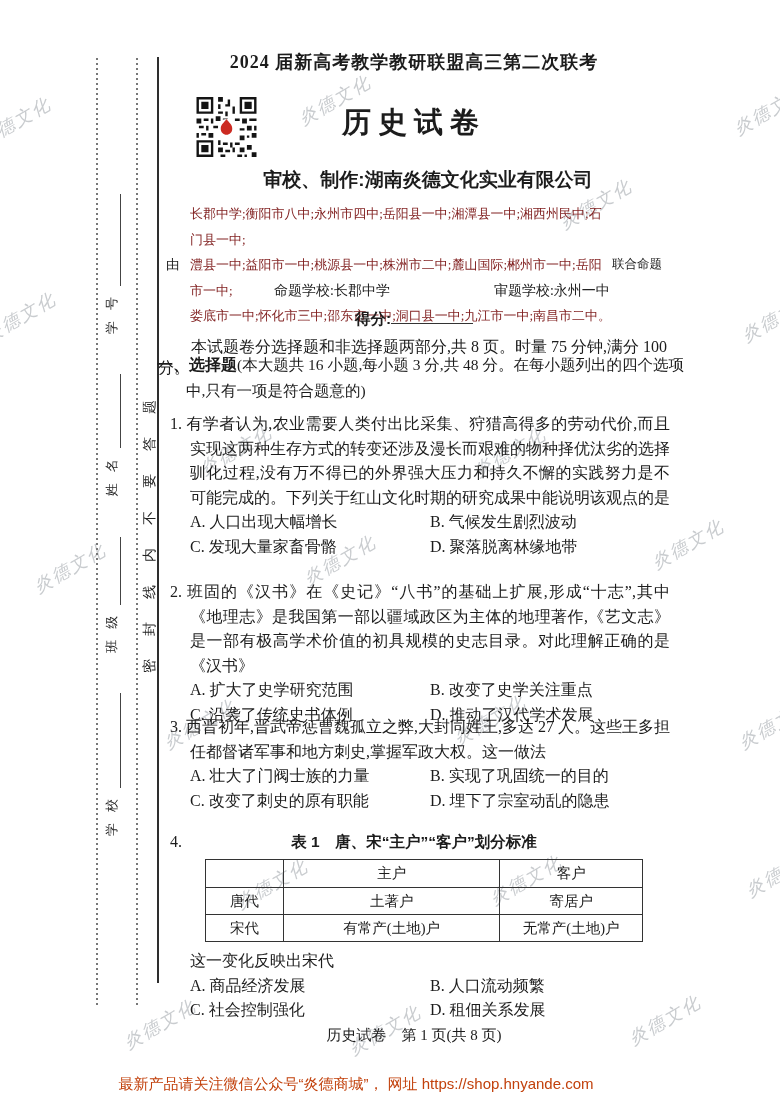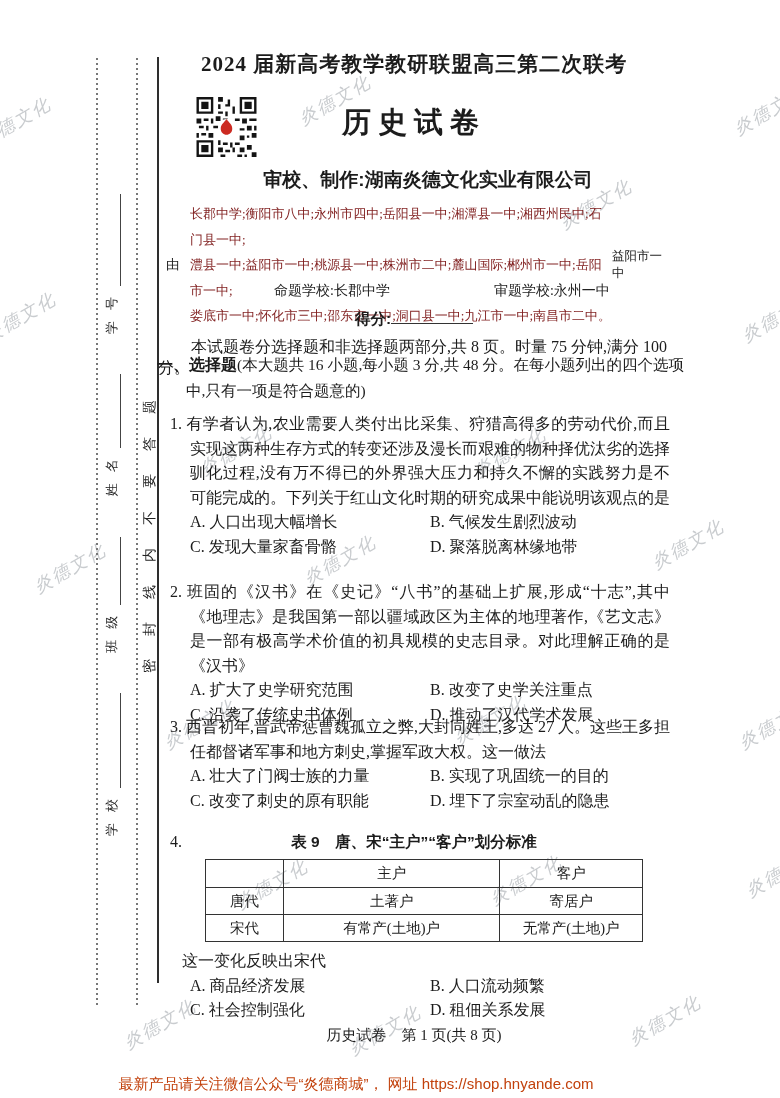--- a/index.html
+++ b/index.html
@@ -20,21 +20,21 @@
   .vf-group{display:flex;align-items:flex-end;white-space:nowrap;}
   .vf-label{letter-spacing:11px;}
   .vf-line{display:inline-block;border-bottom:1.2px solid #444;height:14px;}
   .w-xx{width:95px}.w-bj{width:68px}.w-xm{width:74px}.w-xh{width:92px}
   .v-seal{position:absolute;left:141px;top:673px;width:316px;height:17px;
     transform:rotate(-90deg);transform-origin:0 0;font-size:14px;letter-spacing:23px;
     color:#222;white-space:nowrap;line-height:17px;}
   
   .content{position:absolute;left:158px;top:0;width:512px;}
   .blk{position:absolute;left:0;width:512px;}
-  .exam-title{top:50px;text-align:center;font-size:21px;font-weight:600;letter-spacing:1px;}
+  .exam-title{top:50px;text-align:center;font-size:18px;font-weight:600;letter-spacing:1px;}
   .qr{position:absolute;left:37px;top:97px;}
   .subject-title{top:103px;text-align:center;font-size:29px;font-weight:800;letter-spacing:7px;}
   .producer{top:167px;text-align:center;font-size:19px;font-weight:700;margin-left:14px;}
   .schools{top:201px;display:flex;align-items:stretch;}
   .sch-prefix{width:32px;display:flex;align-items:center;padding-left:8px;font-size:13.5px;box-sizing:border-box;}
   .sch-lines{flex:1;font-size:13px;line-height:25.5px;color:#7f1d1d;}
   .sch-suffix{width:58px;display:flex;align-items:center;font-size:12.5px;color:#222;}
   .setters{top:282px;display:flex;padding-left:116px;gap:104px;font-size:14px;color:#222;}
   .score{top:309px;text-align:center;font-size:15.5px;font-weight:700;}
   .score-line{display:inline-block;width:82px;border-bottom:1.3px solid #333;height:14px;}
@@ -48,21 +48,21 @@
   .opt-first{width:240px;flex:0 0 240px;}
   .q4-head{position:relative;height:22px;}
   .q4-num{position:absolute;left:12px;top:0;}
   .q4-title{text-align:center;font-weight:700;font-size:15.5px;
     font-family:"Liberation Sans","DejaVu Sans",sans-serif;}
   table.divide{border-collapse:collapse;margin:7px 0 0 47px;width:438px;font-size:14.5px;
     text-align:center;border:1.6px solid #333;}
   table.divide td{border:1px solid #333;height:26px;padding:0 4px;}
   table.divide tr.hd td{height:27px;}
   .col1{width:72px}.col2{width:218px}.col3{width:140px}
-  .q4-after{margin-top:7px;padding-left:24px;}
+  .q4-after{margin-top:7px;padding-left:32px;}
   .page-footer{top:1026px;text-align:center;font-size:15px;}
   .ad-footer{position:absolute;left:0;top:1075px;width:712px;text-align:center;font-size:15px;
     color:#c2410c;font-family:"Liberation Sans","DejaVu Sans",sans-serif;}
 </style>
 </head>
 <body>
 
 <span class="wm" style="left:-25px;top:110px">炎德文化</span>
 <span class="wm" style="left:295px;top:88px">炎德文化</span>
 <span class="wm" style="left:730px;top:98px">炎德文化</span>
@@ -128,21 +128,21 @@
 
   <div class="blk producer sans">审校、制作:湖南炎德文化实业有限公司</div>
 
   <div class="blk schools">
     <span class="sch-prefix">由</span>
     <span class="sch-lines">
       <div>长郡中学;衡阳市八中;永州市四中;岳阳县一中;湘潭县一中;湘西州民中;石门县一中;</div>
       <div>澧县一中;益阳市一中;桃源县一中;株洲市二中;麓山国际;郴州市一中;岳阳市一中;</div>
       <div>娄底市一中;怀化市三中;邵东市一中;洞口县一中;九江市一中;南昌市二中。</div>
     </span>
-    <span class="sch-suffix">益阳市一中</span>
+    <span class="sch-suffix">联合命题</span>
   </div>
 
   <div class="blk setters">
     <span>命题学校:长郡中学</span>
     <span>审题学校:永州一中</span>
   </div>
 
   <div class="blk score">
     <span class="sans">得分:</span><span class="score-line"></span>
   </div>
@@ -185,21 +185,21 @@
     </div>
     <div class="opts">
       <span class="opt-first">C. 改变了刺史的原有职能</span>
       <span>D. 埋下了宗室动乱的隐患</span>
     </div>
   </div>
 
   <div class="blk q q4">
     <div class="q4-head">
       <span class="q4-num">4.</span>
-      <div class="q4-title">表 9　唐、宋“主户”“客户”划分标准</div>
+      <div class="q4-title">表 1　唐、宋“主户”“客户”划分标准</div>
     </div>
     <table class="divide">
       <tbody>
         <tr class="hd">
           <td class="col1"></td>
           <td class="col2">主户</td>
           <td class="col3">客户</td>
         </tr>
         <tr>
           <td>唐代</td>

